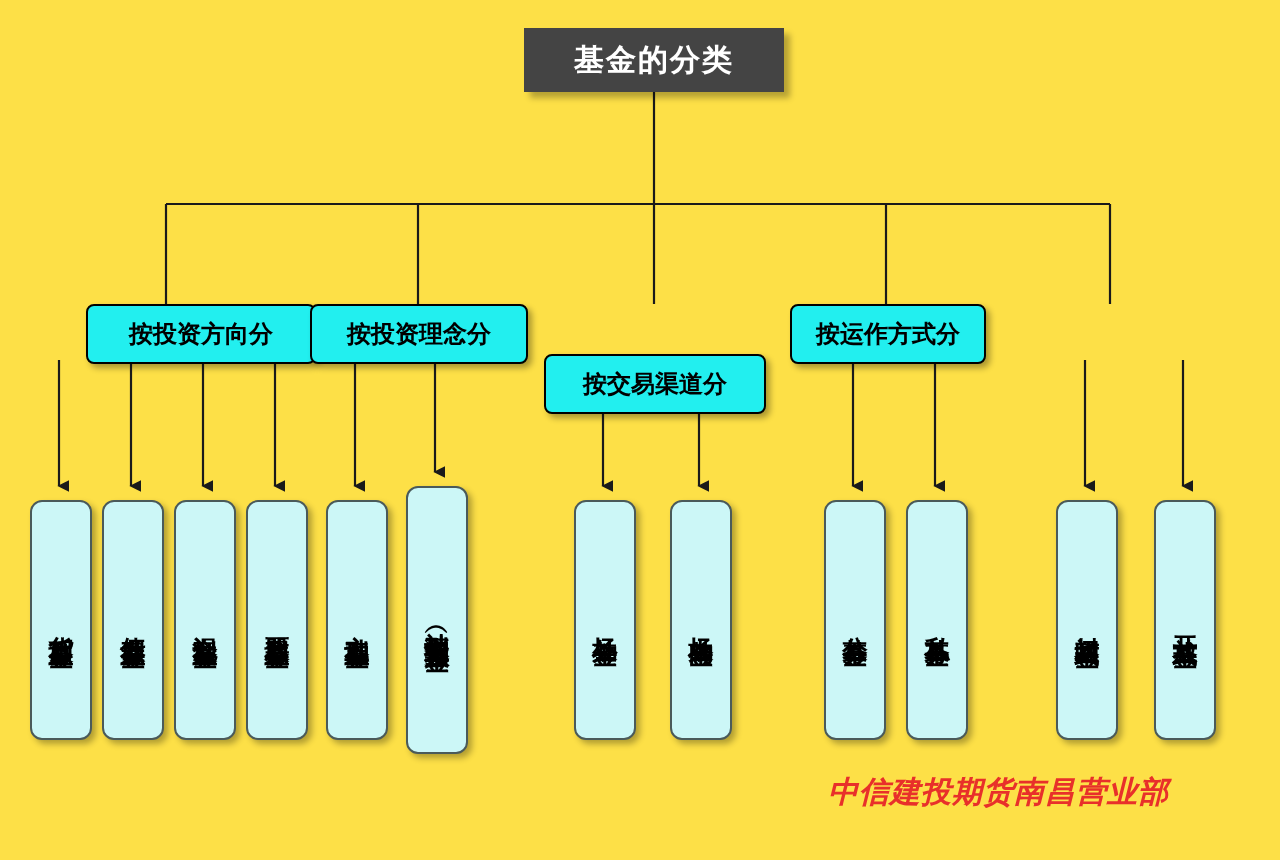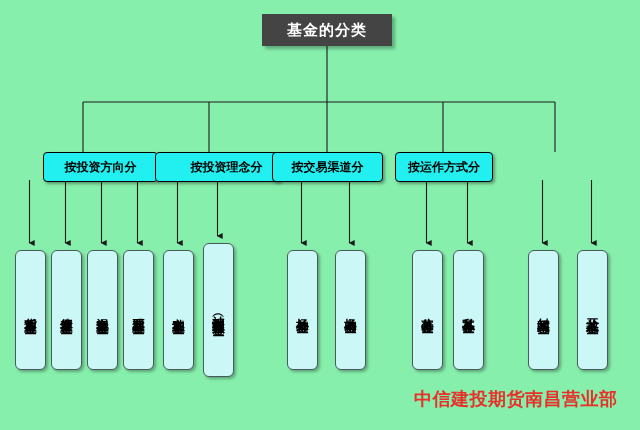--- a/index.html
+++ b/index.html
@@ -7,21 +7,21 @@
     padding: 0;
     background: #ffffff;
   }
   body {
     font-family: "DejaVu Sans", "Liberation Sans", sans-serif;
   }
   #canvas {
     position: relative;
     width: 640px;
     height: 430px;
-    background: #86efac;
+    background: #fde047;
     overflow: hidden;
   }
   
   #wires {
     position: absolute;
     left: 0;
     top: 0;
     width: 640px;
     height: 430px;
   }
@@ -81,24 +81,25 @@
     color: #000000;
     line-height: 1.12;
     letter-spacing: 1px;
     white-space: nowrap;
   }
   
   .footer-note {
     position: absolute;
     left: 414px;
     top: 387px;
-    font-size: 18px;
+    font-size: 15px;
     font-weight: bold;
     color: #e8302a;
     letter-spacing: 0.5px;
+    font-style: italic;
   }
 </style>
 </head>
 <body>
 
 <div id="canvas">
 
   <svg id="wires" viewBox="0 0 640 430" xmlns="http://www.w3.org/2000/svg">
     <defs>
       <marker id="arrowhead" markerWidth="7" markerHeight="7" refX="3" refY="5.2" orient="auto" markerUnits="userSpaceOnUse">
@@ -134,22 +135,22 @@
       <line x1="467.5" y1="180" x2="467.5" y2="243"></line>
 
       <line x1="542.5" y1="180" x2="542.5" y2="243"></line>
       <line x1="591.5" y1="180" x2="591.5" y2="243"></line>
     </g>
   </svg>
 
   <div class="root-box">基金的分类</div>
 
   <div class="cat-box" style="left:27px;  width:113px;margin-left:16px;">按投资方向分</div>
-  <div class="cat-box" style="left:155px; width:107px;padding-left:17px;">按投资理念分</div>
-  <div class="cat-box" style="left:272px; width:109px;">按交易渠道分</div>
+  <div class="cat-box" style="left:155px; width:107px;">按投资理念分</div>
+  <div class="cat-box" style="left:272px; width:109px;margin-top:25px;">按交易渠道分</div>
   <div class="cat-box" style="left:395px; width:96px;">按运作方式分</div>
 
   <div class="leaf-box" style="left:15px;  top:250px; height:118px;">
     <span class="leaf-text">货币型基金</span>
   </div>
   <div class="leaf-box" style="left:51px;  top:250px; height:118px;">
     <span class="leaf-text">债券型基金</span>
   </div>
   <div class="leaf-box" style="left:87px;  top:250px; height:118px;">
     <span class="leaf-text">混合型基金</span>

